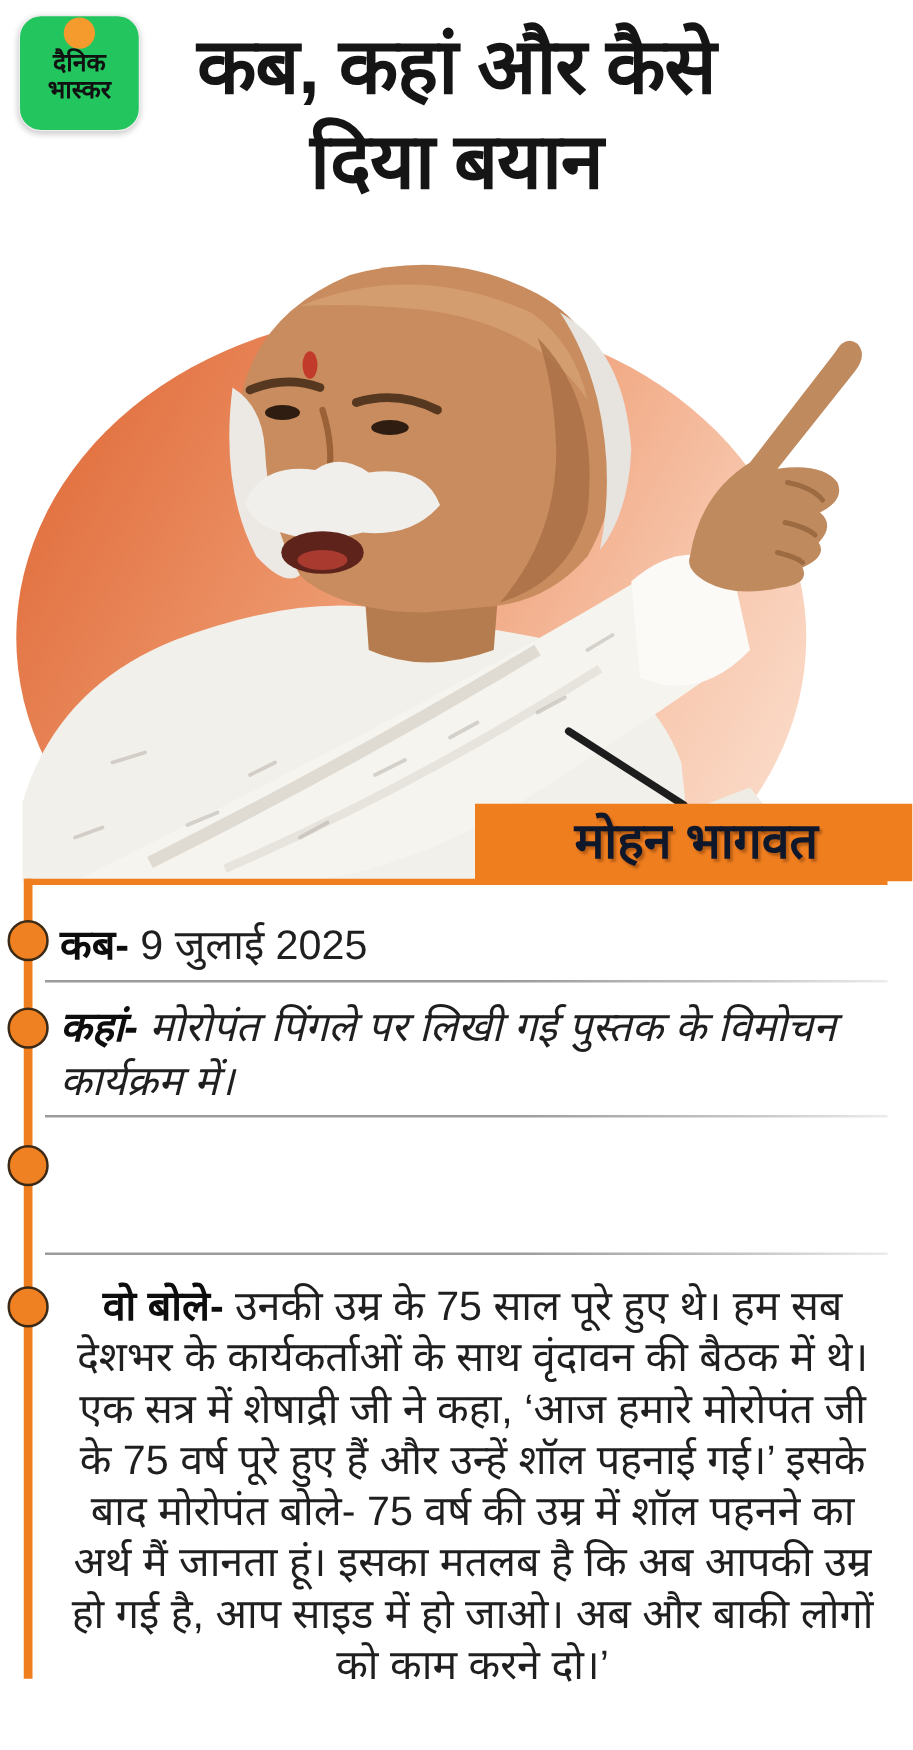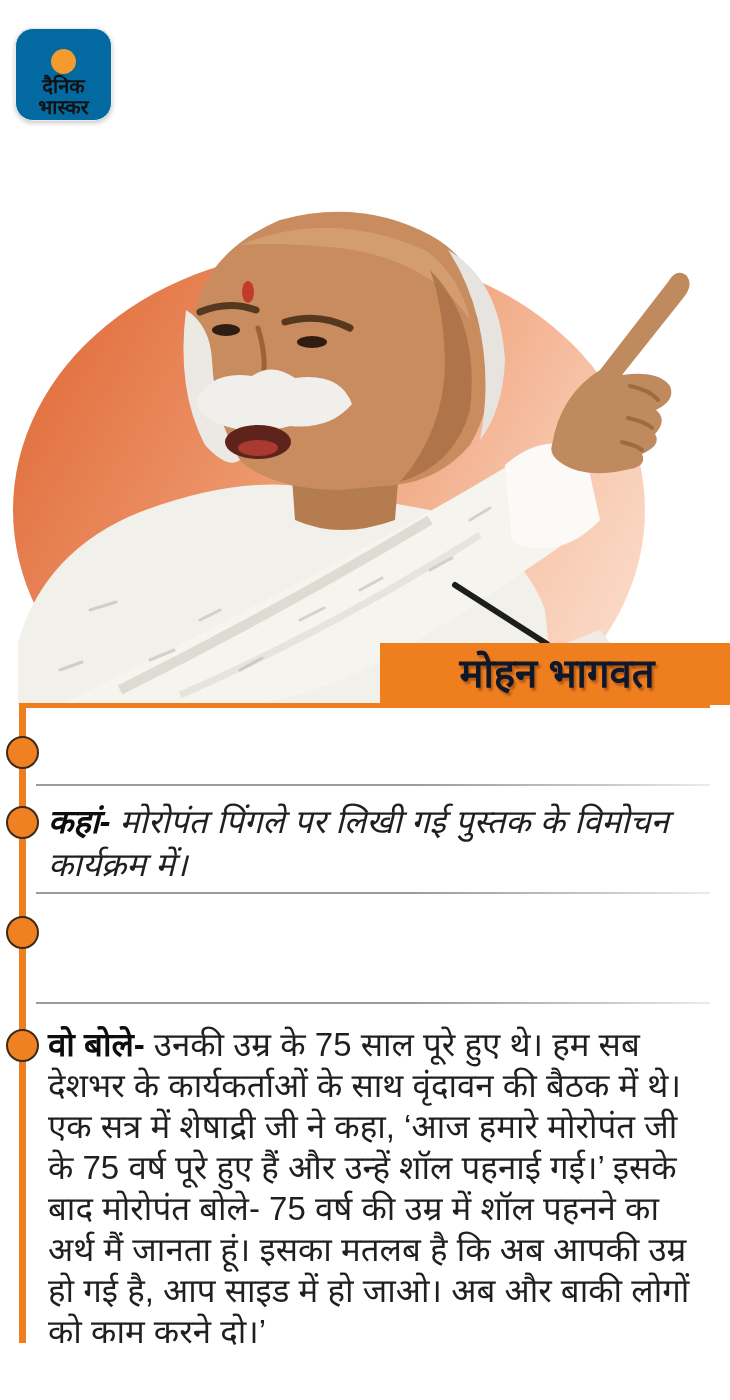--- a/index.html
+++ b/index.html
@@ -11,25 +11,25 @@
   }
   *{margin:0;padding:0;box-sizing:border-box;}
   html,body{background:#fff;}
   body{font-family:"Liberation Sans","DejaVu Sans",sans-serif;}
   .poster{
     position:relative;width:730px;height:1400px;margin:0 auto;
     background:#fff;overflow:hidden;
   }
   
   .logo{
-    position:absolute;left:15px;top:28px;width:97px;height:93px;
-    background:#0369a1;border:1px solid #ececec;border-radius:18px;
+    position:absolute;left:15px;top:12px;width:97px;height:93px;
+    background:#22c55e;border:1px solid #ececec;border-radius:18px;
     box-shadow:0 2px 5px rgba(0,0,0,.22);
     display:flex;flex-direction:column;align-items:center;justify-content:flex-start;
-    padding-top:20px;z-index:3;
+    padding-top:1px;z-index:3;
   }
   .logo-dot{width:25px;height:25px;border-radius:50%;background:var(--logo-dot);margin-bottom:2px;}
   .logo-text{font-weight:bold;font-size:20px;line-height:21px;color:#111;letter-spacing:0;}
   .headline{
     position:absolute;left:0;right:0;top:16px;text-align:center;
     font-size:62px;line-height:76px;font-weight:800;color:var(--title-black);
     letter-spacing:-1px;z-index:2;
   }
   
   .photo-area{position:absolute;left:0;top:190px;width:730px;height:515px;}
@@ -46,39 +46,40 @@
   .dot{
     position:absolute;left:6px;width:33px;height:33px;border-radius:50%;
     background:var(--bullet-orange);border:2px solid #3c2a16;z-index:2;
   }
   .dot.d1{top:736px;} .dot.d2{top:806px;} .dot.d3{top:916px;} .dot.d4{top:1029px;}
   .item{
     position:absolute;left:48px;width:660px;color:var(--body-text);
     font-size:33px;line-height:43px;
   }
   .item.i1{top:734px;} .item.i2{top:800px;font-style:italic;} .item.i3{top:910px;}
-  .item.i4{top:1024px;line-height:41px;}
+  .item.i4{top:1024px;line-height:41px;text-align:center;}
   .lead{font-weight:bold;color:#0d0d0d;margin-right:9px;}
   .sep{
     position:absolute;left:36px;width:674px;height:2px;
     background:linear-gradient(to right,#9b9b9b 55%,#c9c9c9 85%,#ececec 100%);
   }
   .sep.s1{top:784px;} .sep.s2{top:892px;} .sep.s3{top:1002px;}
 </style>
 </head>
 <body>
 
 <div class="poster">
 
   <div class="logo">
     <span class="logo-dot"></span>
     <span class="logo-text">दैनिक</span>
     <span class="logo-text">भास्कर</span>
   </div>
 
+  <h1 class="headline"><span>कब, कहां और कैसे</span><br><span>दिया बयान</span></h1>
 
   <div class="photo-area">
     <svg width="730" height="515" viewBox="0 0 730 515" xmlns="http://www.w3.org/2000/svg">
       <defs>
         <linearGradient id="circleGrad" x1="0" y1="0.3" x2="1" y2="0.75">
           <stop offset="0" stop-color="#E2703F"></stop>
           <stop offset="0.45" stop-color="#EF9F76"></stop>
           <stop offset="0.8" stop-color="#F8CAB2"></stop>
           <stop offset="1" stop-color="#FBDDCB"></stop>
         </linearGradient>
@@ -147,20 +148,21 @@
   </div>
 
   <div class="hline"></div>
   <div class="vline"></div>
 
   <span class="dot d1"></span>
   <span class="dot d2"></span>
   <span class="dot d3"></span>
   <span class="dot d4"></span>
 
+  <p class="item i1"><b class="lead">कब-</b><span>9 जुलाई 2025</span></p>
   <div class="sep s1"></div>
 
   <p class="item i2"><b class="lead">कहां-</b><span>मोरोपंत पिंगले पर लिखी गई पुस्तक के विमोचन कार्यक्रम में।</span></p>
   <div class="sep s2"></div>
 
   <div class="sep s3"></div>
 
   <p class="item i4"><b class="lead">वो बोले-</b><span>उनकी उम्र के 75 साल पूरे हुए थे। हम सब देशभर के कार्यकर्ताओं के साथ वृंदावन की बैठक में थे। एक सत्र में शेषाद्री जी ने कहा, ‘आज हमारे मोरोपंत जी के 75 वर्ष पूरे हुए हैं और उन्हें शॉल पहनाई गई।’ इसके बाद मोरोपंत बोले- 75 वर्ष की उम्र में शॉल पहनने का अर्थ मैं जानता हूं। इसका मतलब है कि अब आपकी उम्र हो गई है, आप साइड में हो जाओ। अब और बाकी लोगों को काम करने दो।’</span></p>
 
 </div>

